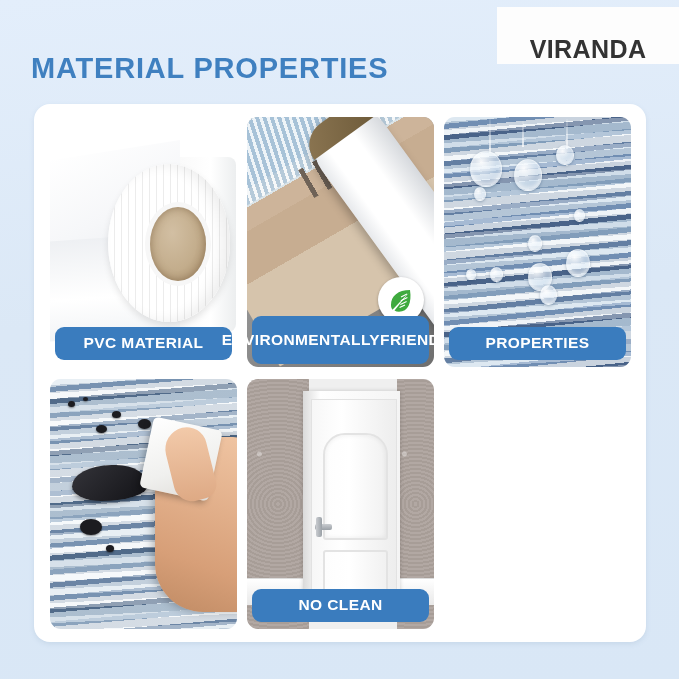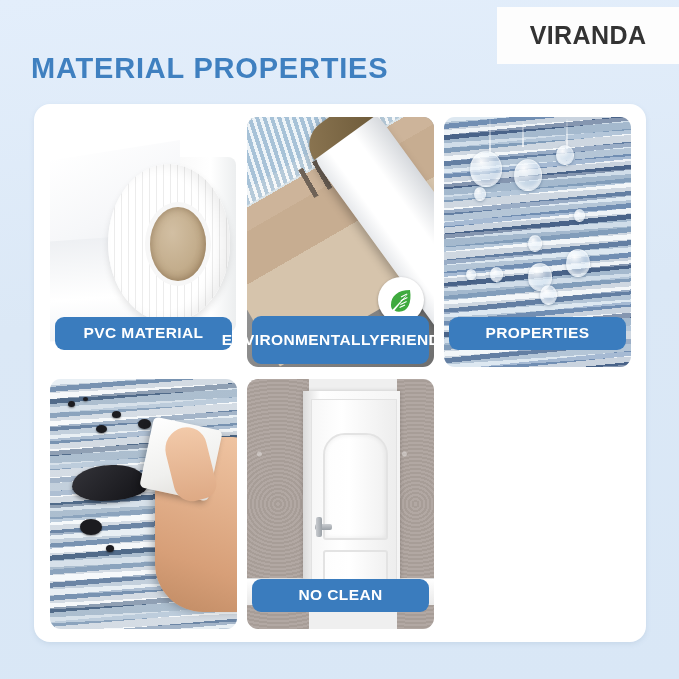--- a/index.html
+++ b/index.html
@@ -10,21 +10,21 @@
     position:relative;
   }
   .page{
     position:absolute;inset:0;
     background:linear-gradient(175deg,#e3eefb 0%,#dbe8f6 45%,#d9e7f6 100%);
   }
   
   .logo-box{
     position:absolute;left:497px;top:7px;width:182px;height:57px;
     background:#fdfdfd;
-    display:flex;align-items:center;justify-content:center;
+    display:flex;align-items:flex-end;justify-content:center;
   }
   .logo-text{
     font-size:25px;font-weight:bold;color:#333333;
     letter-spacing:.4px;
   }
   .title{
     position:absolute;left:31px;top:52px;
     font-size:29px;font-weight:bold;color:#3f80c0;
     letter-spacing:.8px;white-space:nowrap;
   }
@@ -49,21 +49,21 @@
     border-radius:11px;overflow:hidden;background:#fff;
   }
   .label{
     position:absolute;left:5px;width:177px;
     background:#3a7cbe;border-radius:9px;
     color:#ffffff;font-weight:bold;text-align:center;
     display:flex;align-items:center;justify-content:center;
     letter-spacing:.4px;line-height:1.06;
     box-sizing:border-box;
   }
-  .label.one{bottom:17px;height:33px;font-size:15.5px;}
+  .label.one{bottom:7px;height:33px;font-size:15.5px;}
   .label.two{bottom:3px;height:48px;font-size:15.5px;padding:0 2px;}
 
   
   
   .pvc-bg{position:absolute;inset:0;background:#ffffff;}
   .pvc-sheet{
     position:absolute;left:-10px;top:34px;width:140px;height:150px;
     background:linear-gradient(160deg,#ffffff 0%,#f6f7f9 45%,#e6e9ed 100%);
     transform:skewY(-9deg);
   }

